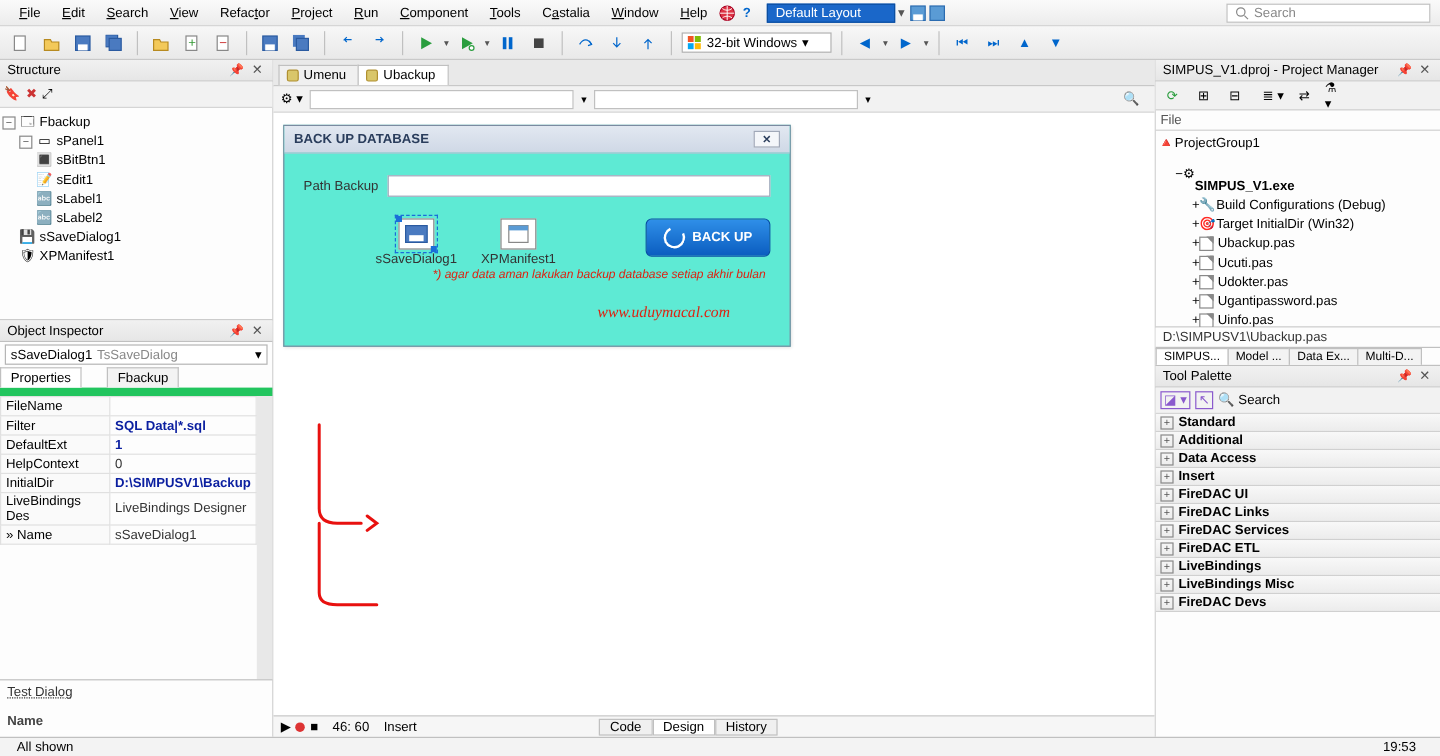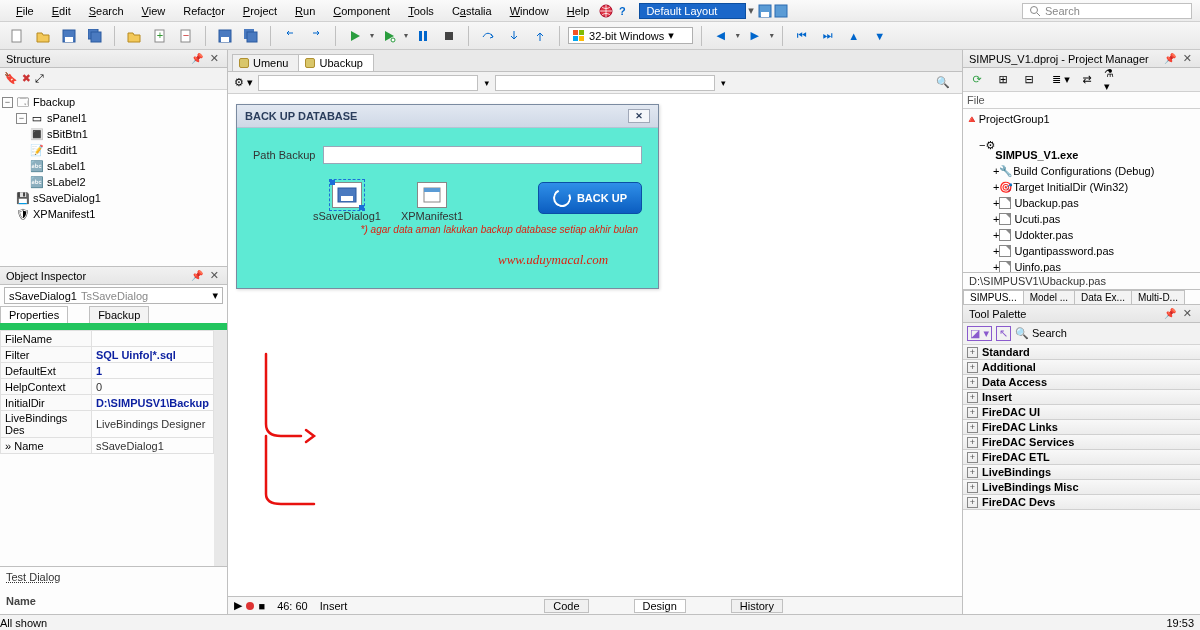--- a/index.html
+++ b/index.html
@@ -87,21 +87,21 @@
 .watermark{ position:absolute; left:270px; top:158px; color:#d21; font-family:Georgia,serif; font-style:italic; font-size:13px;}
 .fd-note{ color:#d21; font-size:10px; font-style:italic; text-align:right; padding:2px 4px 6px 0;}
 
 
 .scribble{ position:absolute; left:8px; top:250px; width:90px; height:180px;}
 .scribble path{ stroke:#e8110f; stroke-width:2.5; fill:none; stroke-linecap:round;}
 
 
 .center-status{ height:18px; border-top:1px solid #c0c0c0; background:#f6f6f6; display:flex; align-items:center; font-size:11px; gap:12px; padding:0 6px;}
 .center-status .tabset{ margin-left:140px; display:flex;}
-.center-status .tabset .t{ border:1px solid #c0c0c0; padding:0 8px; background:#f0f0f0;margin-left:45px;}
+.center-status .tabset .t{ border:1px solid #c0c0c0; padding:0 8px; background:#f0f0f0;}
 .center-status .tabset .t.active{ background:#fff;}
 .center-status .rec{ display:flex; gap:4px; align-items:center;}
 .center-status .dot-red{width:8px;height:8px;border-radius:50%;background:#d33;}
 
 
 .proj-toolbar{ height:24px; background:#f1f1f1; border-bottom:1px solid #d0d0d0; display:flex; align-items:center; gap:6px; padding:0 4px;}
 .proj-toolbar .b{ width:20px;height:18px; border:1px solid transparent; display:inline-flex; align-items:center; justify-content:center;}
 .proj-tree{ font-size:11px; line-height:16px; padding:2px 2px; flex:0 0 164px; overflow:auto; border-bottom:1px solid #c0c0c0;}
 .proj-tree .row{ display:flex; align-items:center; white-space:nowrap;}
 .proj-tree .ind1{padding-left:14px;} .proj-tree .ind2{padding-left:28px;}
@@ -111,21 +111,21 @@
 .proj-path{ padding:2px 6px; background:#fdfdfd; border-bottom:1px solid #c0c0c0; color:#333;}
 .proj-tabs{ display:flex; border-bottom:1px solid #c0c0c0;}
 .proj-tabs .pt{ border:1px solid #c0c0c0; border-bottom:none; padding:1px 6px; font-size:10px; background:#f3f3f3; margin-right:-1px;}
 .proj-tabs .pt.active{background:#fff;}
 .palette-list{ flex:1; overflow:auto;}
 .palette-list .cat{ background:linear-gradient(#f8f8f8,#ececec); border-bottom:1px solid #d0d0d0; padding:1px 4px; display:flex; align-items:center;}
 .palette-list .cat .exp{ width:11px;height:11px;border:1px solid #888;text-align:center;line-height:9px;font-size:9px;margin-right:4px;color:#555;}
 .palette-list .cat b{font-weight:bold;}
 
 
-.statusbar{ position:absolute; left:0; right:0; bottom:0; height:16px; background:#f3f3f3; border-top:1px solid #c0c0c0; display:flex; align-items:center; padding:0 0; font-size:11px;}
+.statusbar{ position:absolute; left:0; right:0; bottom:0; height:16px; background:#f3f3f3; border-top:1px solid #c0c0c0; display:flex; align-items:center; padding:0 14px; font-size:11px;}
 .statusbar .clock{ margin-left:auto; padding-right:6px;}
 
 
 svg{display:block;}
 .globe{width:14px;height:14px;}
 </style>
 </head>
 <body>
 
 <div class="menubar">
@@ -367,21 +367,21 @@
       </div>
       <div class="oi-grid">
         <table>
           <tbody>
           <tr>
                 <td class="k">FileName</td>
                 <td class="v"></td>
               </tr>
           <tr>
                 <td class="k">Filter</td>
-                <td class="v">SQL Uinfo|*.sql</td>
+                <td class="v">SQL Data|*.sql</td>
               </tr>
           <tr>
                 <td class="k">DefaultExt</td>
                 <td class="v">1</td>
               </tr>
           <tr class="plain">
                 <td class="k">HelpContext</td>
                 <td class="v">0</td>
               </tr>
           <tr>

